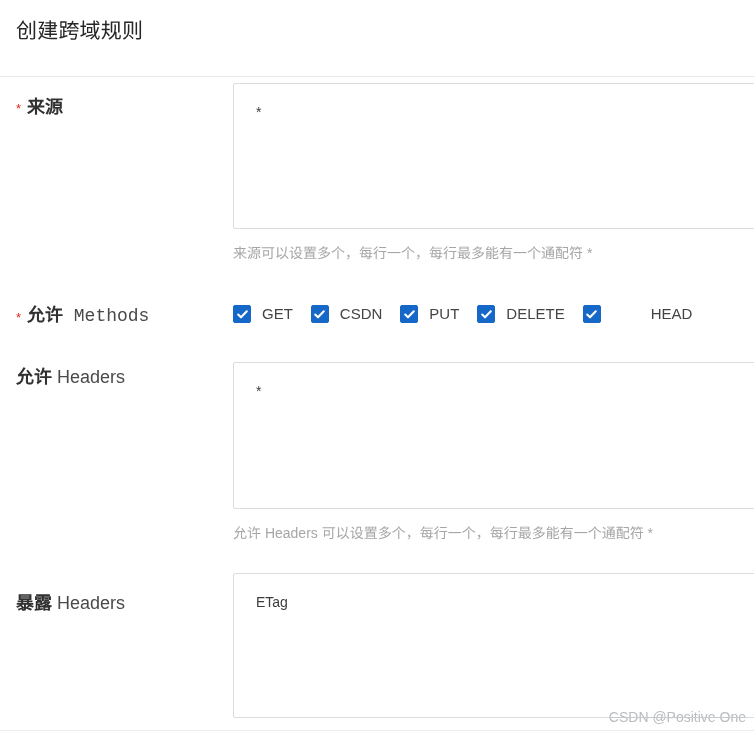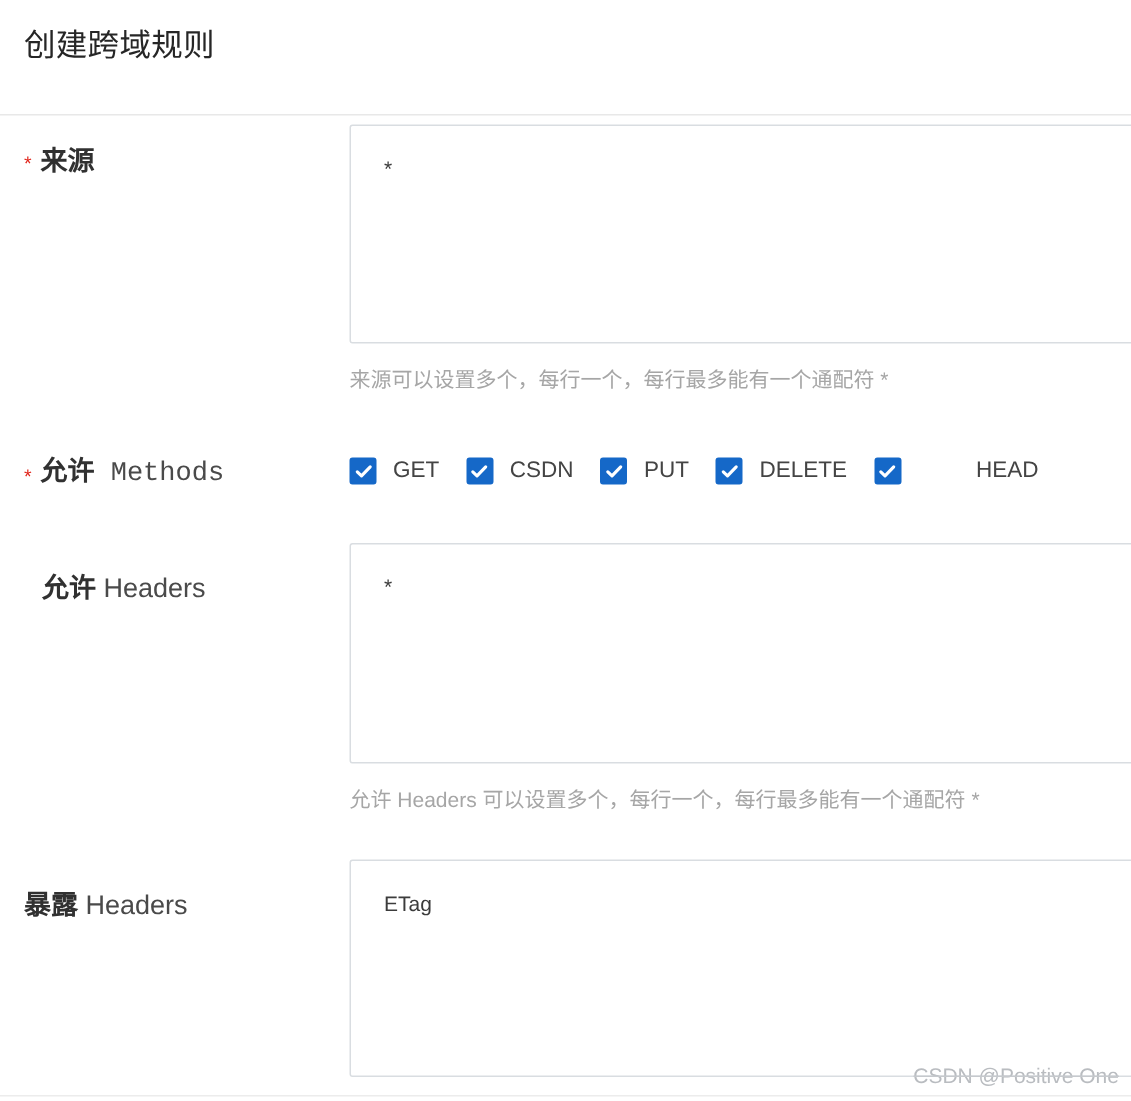--- a/index.html
+++ b/index.html
@@ -258,21 +258,21 @@
             </svg>
           </span>
           <span class="checkbox-label">HEAD</span>
         </label>
 
       </div>
     </div>
 
     <div class="form-row" style="top:285px;height:185px;">
       <span class="req-star" style="top:21px;"></span>
-      <div class="field-label" style="top:19px;margin-left:12px;">
+      <div class="field-label" style="top:4px;">
         <span class="label-cn">允许</span><span class="label-en"> Headers</span>
       </div>
       <textarea class="textarea-box" style="top: 0px; height: 147px;" placeholder="">*</textarea>
       <div class="help-text" style="top:161px;">允许 Headers 可以设置多个，每行一个，每行最多能有一个通配符 *</div>
     </div>
 
     <div class="form-row" style="top:496px;height:155px;padding-left:44px;">
       <span class="req-star" style="top:21px;"></span>
       <div class="field-label" style="top:19px;">
         <span class="label-cn">暴露</span><span class="label-en"> Headers</span>

